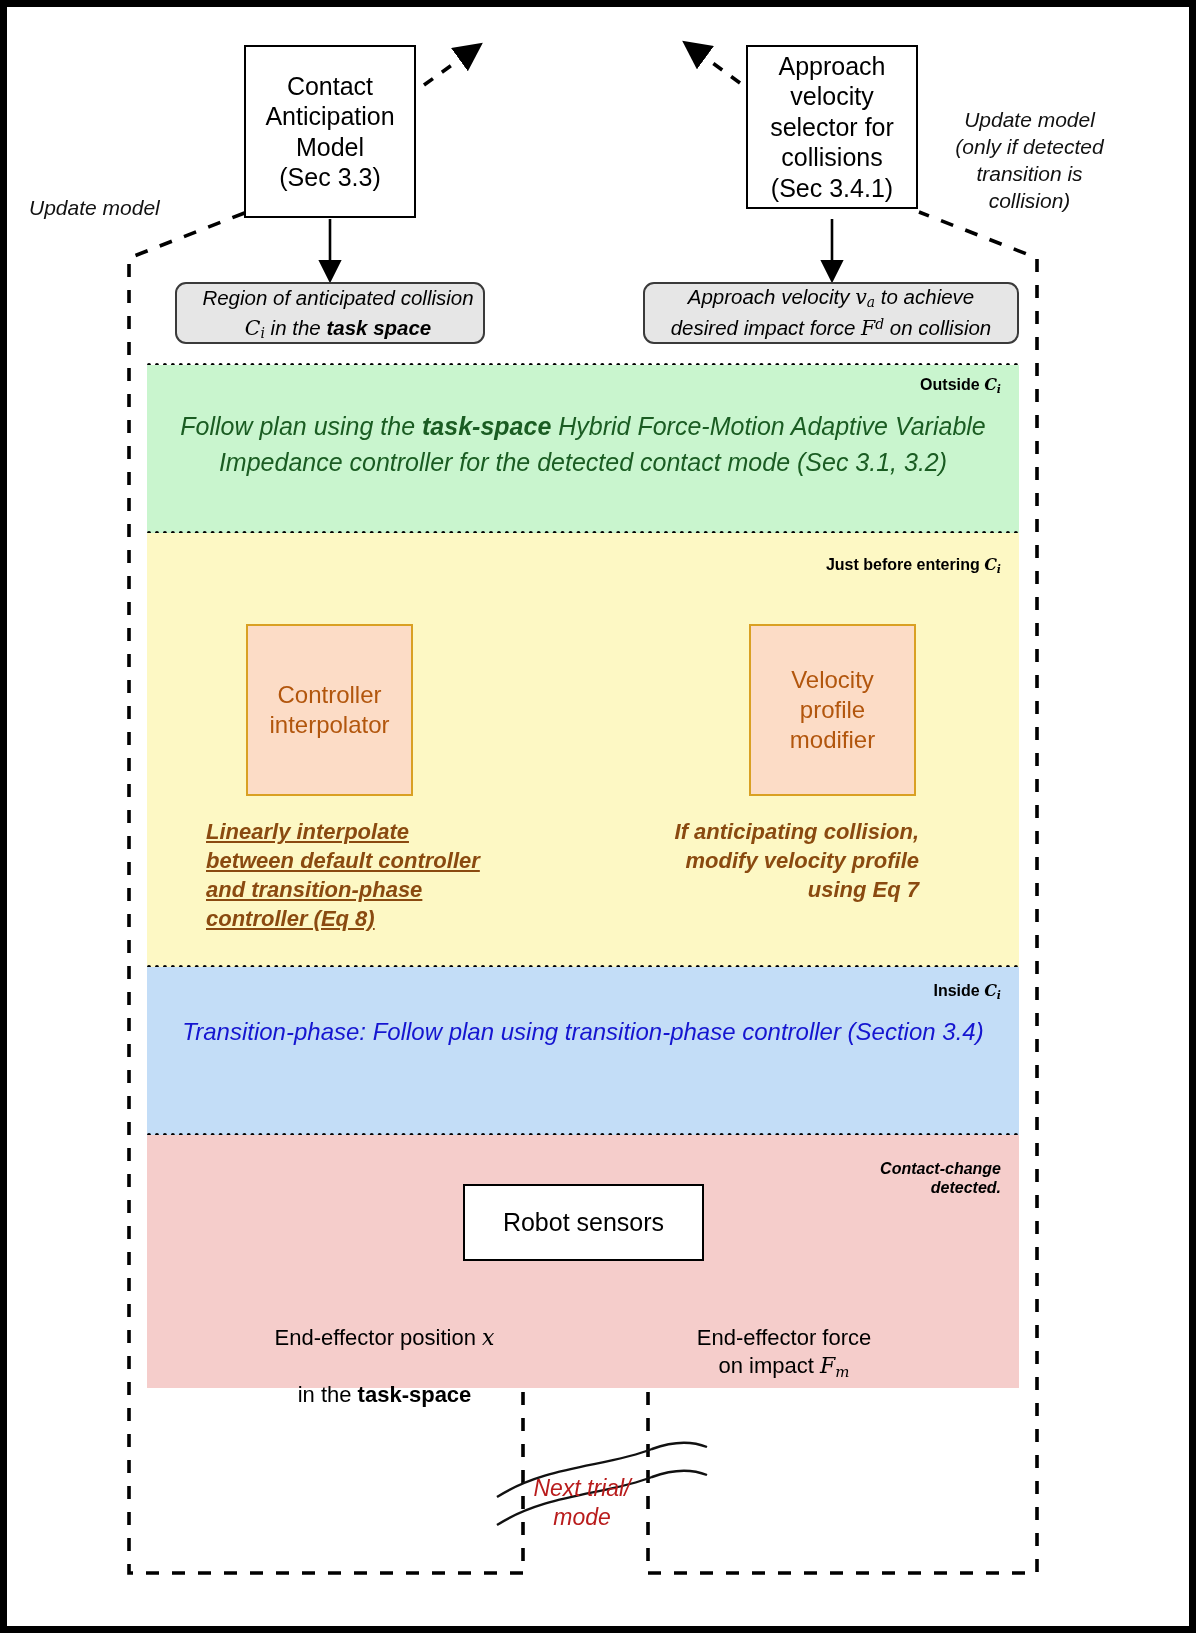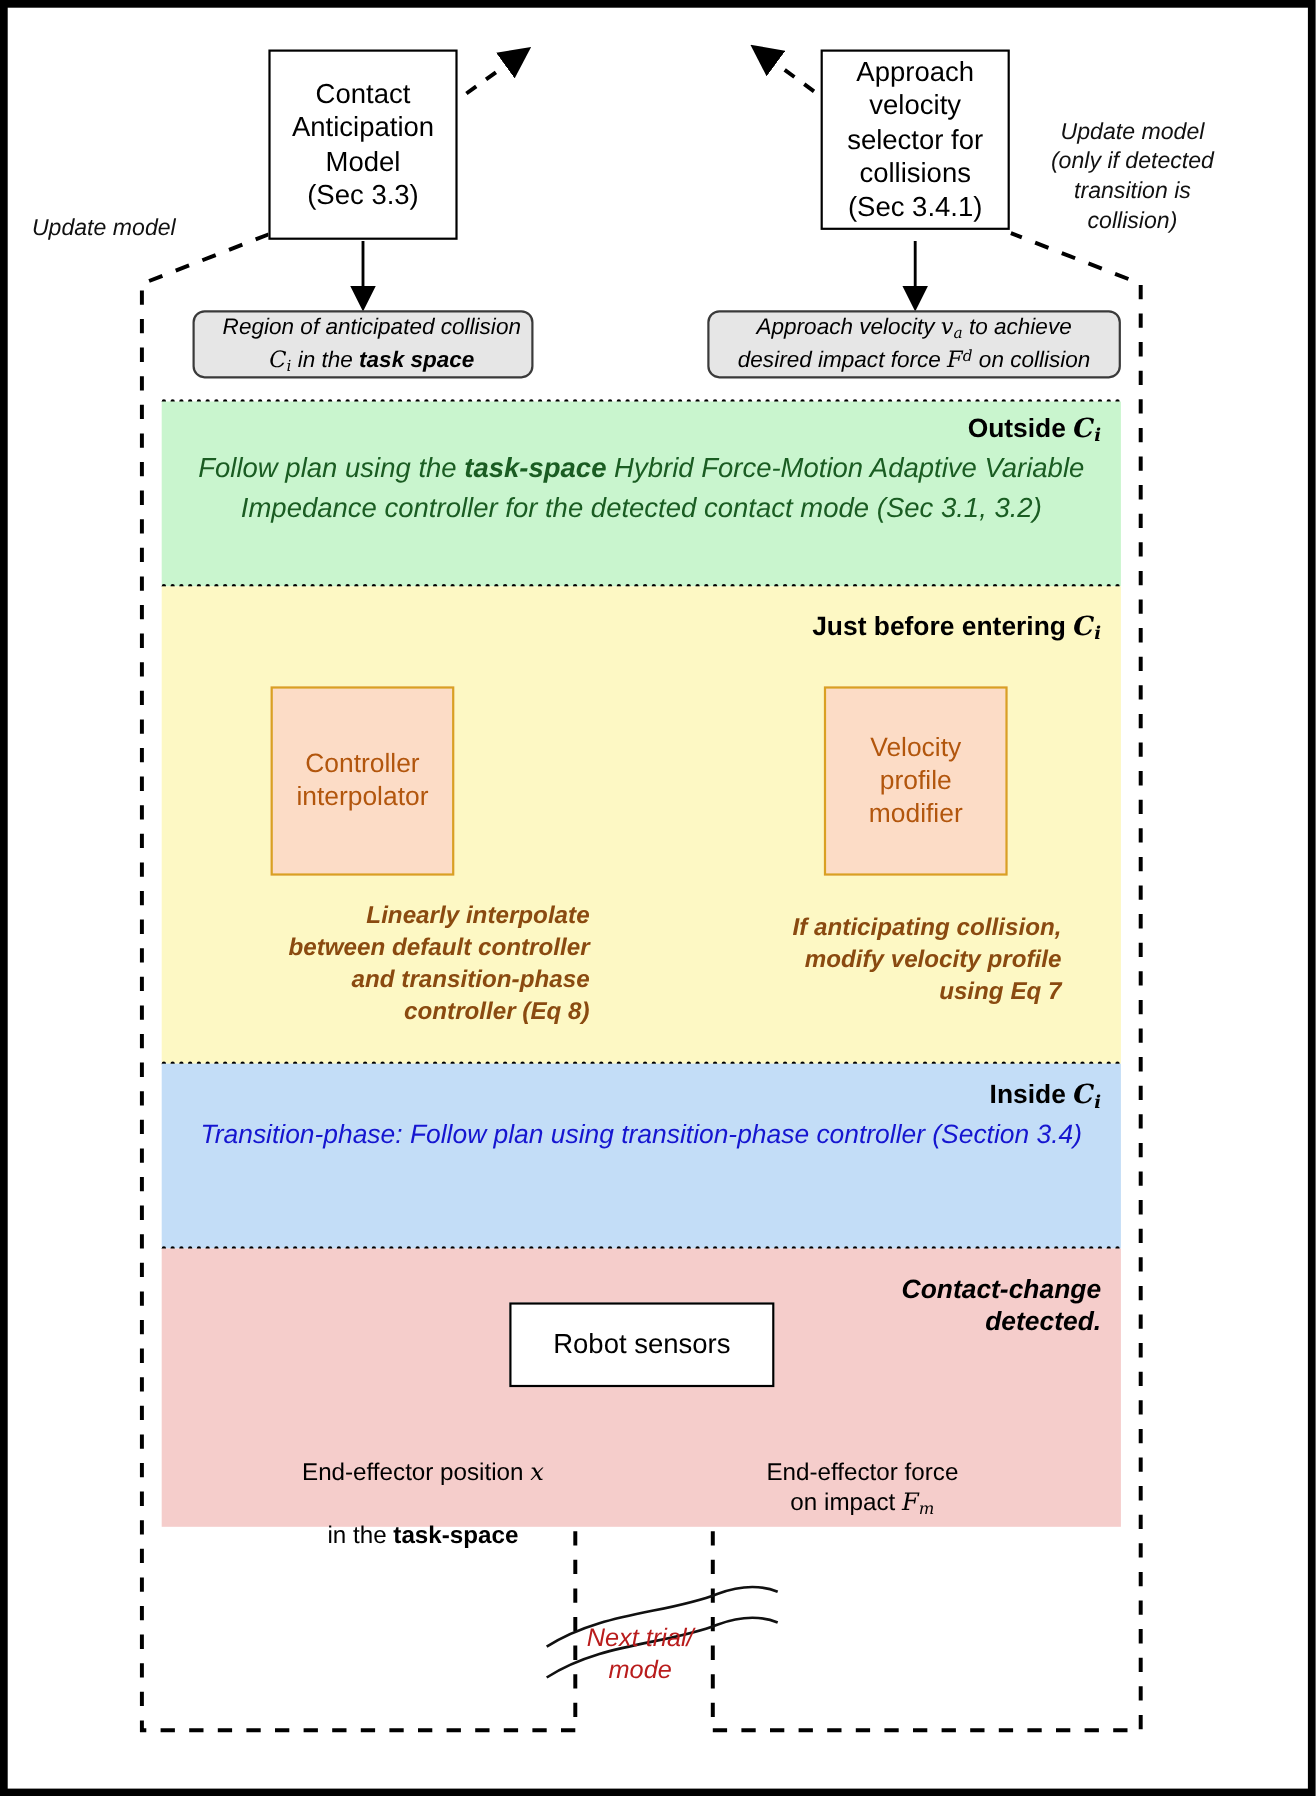--- a/index.html
+++ b/index.html
@@ -83,21 +83,21 @@
     left:140px;
     width:872px;
     height:0;
     border-top:4px dotted #000000;
   }
 
   .band-tag{
     position:absolute;
     right:18px;
     font-weight:bold;
-    font-size:24px;
+    font-size:16px;
     line-height:1.2;
     color:#000000;
     text-align:right;
   }
   .band-body{
     position:absolute;
     left:0; right:0;
     text-align:center;
     font-style:italic;
   }
@@ -138,22 +138,22 @@
 
   .brown{
     position:absolute;
     font-style:italic;
     font-weight:bold;
     font-size:22px;
     line-height:1.32;
     color:#8a4a10;
     white-space:pre-line;
   }
-  #brown-left{ left:199px; top:810px; width:330px; text-align:right;}
-  #brown-right{ left:648px; top:810px; width:310px; text-align:right;margin-top:11px;}
+  #brown-left{ left:199px; top:810px; width:330px; text-align:left;text-decoration:underline;}
+  #brown-right{ left:602px; top:810px; width:310px; text-align:right;}
 
   
   #robot-box{
     position:absolute;
     left:456px; top:1177px; width:241px; height:77px;
     background:#ffffff;
     border:2px solid #000000;
     box-sizing:border-box;
     display:flex;
     align-items:center;

